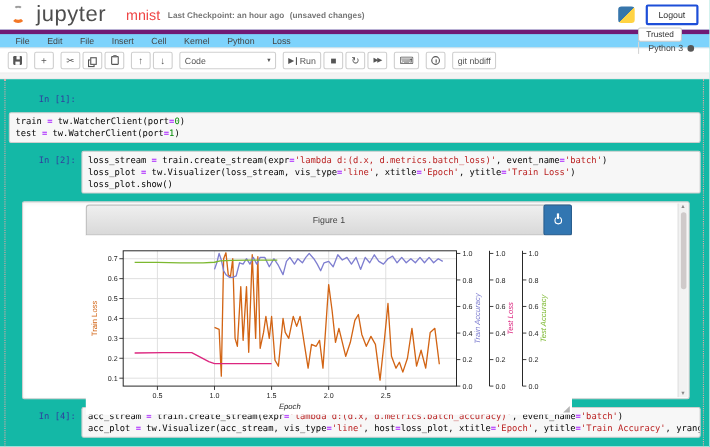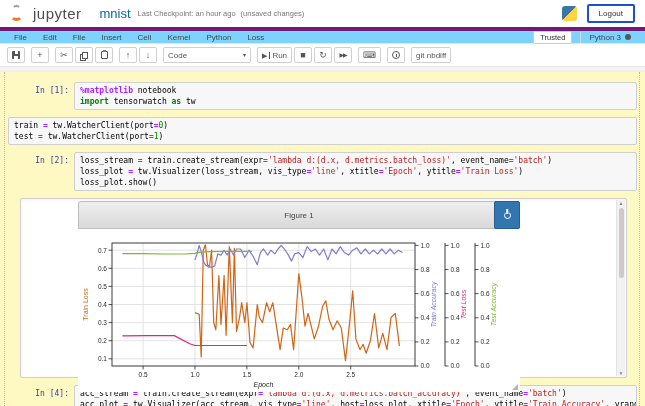--- a/index.html
+++ b/index.html
@@ -6,34 +6,34 @@
   html,body { width:645px; height:406px; overflow:hidden; background:#fff;
     font-family:"Liberation Sans", sans-serif; color:#333; }
 
   
   .hdr { height:27px; display:flex; align-items:center; padding:0 10px 0 9px; background:#fff; }
   .jlogo { position:relative; width:20px; height:18px; margin-right:4px; }
   .jmoon { position:absolute; left:1px; top:3px; width:13px; height:13px;
     border:3px solid transparent; border-bottom-color:#f37726; border-radius:50%; }
   .jmoon2 { position:absolute; left:3px; top:0px; width:9px; height:9px;
     border:2px solid transparent; border-top-color:#9e9e9e; border-radius:50%; }
-  .jname { font-size:15px; color:#4e4e4e; letter-spacing:0.5px; margin-right:18px; }
-  .nbtitle { font-size:13px; color:#0369a1; margin-right:7px; }
-  .chk { font-size:7.5px; color:#777; margin-right:5px; }
+  .jname { font-size:20px; color:#4e4e4e; letter-spacing:0.5px; margin-right:18px; }
+  .nbtitle { font-size:13px; color:#ef4444; margin-right:7px; }
+  .chk { font-size:7.5px; color:#777; margin-right:5px;font-weight:bold; }
   .hdr-right { margin-left:auto; display:flex; align-items:center; gap:10px; }
   .pylogo { width:15px; height:15px; border-radius:3px;
     background:linear-gradient(135deg,#3776ab 50%,#ffd343 50%); }
   .logout { font-size:8px; color:#333; border:2px solid #1d4ed8; border-radius:2px;
     padding:3px 10px; background:#fff; cursor:pointer; }
 
   
   .menubar { height:17px; display:flex; align-items:center; padding:0 6px;
     background:#7dd3fc; border-top:4px solid #701a75; border-bottom:1px solid #e7e7e7; }
   .menu-item { font-size:8px; color:#444; padding:2px 8px; cursor:pointer; }
-  .menubar-right { margin-left:auto; display:flex; align-items:center; }
+  .menubar-right { margin-left:auto; display:flex; align-items:flex-start;flex-direction:column; }
   .trusted { font-size:7.5px; color:#333; border:1px solid #ccc; border-radius:2px;
     background:#fff; padding:1px 6px; margin-right:8px; }
   .kernel-ind { display:flex; align-items:center; gap:4px; border-left:1px solid #d5d5d5;
     padding:1px 8px; font-size:8px; color:#444; }
   .kdot { width:6px; height:6px; border-radius:50%; background:#565656; }
 
   
   .toolbar { height:23px; display:flex; align-items:center; gap:6px; padding:0 7px;
     background:#fff; border-bottom:1px solid #e7e7e7; }
   .tgroup { display:flex; gap:2px; }
@@ -48,21 +48,21 @@
     box-shadow:-2px 2px 0 -1px #fff, -2px 2px #555; margin-left:2px; }
   .pstic { width:7px; height:8px; border:1px solid #555; border-radius:1px; position:relative; }
   .pstic::before { content:""; position:absolute; top:-2px; left:1.5px; width:3px; height:2px; background:#777; }
   .runbar { width:1px; height:7px; background:#555; }
   .oicn { width:8px; height:8px; border:1px solid #555; border-radius:50%; position:relative; }
   .oicn::after { content:""; position:absolute; left:3px; top:1.5px; width:1px; height:3px; background:#555; }
   .cellsel { width:88px; justify-content:space-between; color:#555; }
   .band { height:5px; background:#f3f3f3; border-bottom:1px solid #ececec; }
 
   
-  .nb { position:relative; height:334px; padding-top:10px; background:#fef9c3; }
+  .nb { position:relative; height:334px; padding-top:10px; background:#14b8a6; }
   .nb::before { content:""; position:absolute; left:4px; top:0; bottom:0;
     border-left:1px dotted #e0a8a8; }
   .nb::after  { content:""; position:absolute; right:5px; top:0; bottom:0;
     border-left:1px dotted #e0a8a8; }
 
   .cell { display:flex; margin:0 8px 7px 8px; }
   .prompt { width:66px; text-align:right; padding:4px 5px 0 0; color:#303f9f;
     font-family:"DejaVu Sans Mono", monospace; font-size:8px; }
   .input { flex:1; border:1px solid #cfcfcf; border-radius:2px; background:#f7f7f7;
     padding:2px 5px; font-family:"DejaVu Sans Mono", monospace; font-size:8px;
@@ -197,21 +197,20 @@
   <span class="tgroup">
     <button class="tbtn">git nbdiff</button>
   </span>
 </div>
 <div class="band"></div>
 
 <div class="nb">
 
   <div class="cell">
     <div class="prompt">In [1]:</div>
-    <div class="input"><div><span class="tk-op">%matplotlib</span><span class="tk-txt"> notebook</span></div><div><span class="tk-kw">import</span><span class="tk-txt"> tensorwatch </span><span class="tk-kw">as</span><span class="tk-txt"> tw</span></div></div>
   </div>
 
   <div class="cell">
     <div class="input"><div><span class="tk-txt">train </span><span class="tk-op">=</span><span class="tk-txt"> tw.WatcherClient(port</span><span class="tk-op">=</span><span class="tk-num">0</span><span class="tk-txt">)</span></div><div><span class="tk-txt">test </span><span class="tk-op">=</span><span class="tk-txt"> tw.WatcherClient(port</span><span class="tk-op">=</span><span class="tk-num">1</span><span class="tk-txt">)</span></div></div>
   </div>
 
   <div class="cell">
     <div class="prompt">In [2]:</div>
     <div class="input"><div><span class="tk-txt">loss_stream </span><span class="tk-op">=</span><span class="tk-txt"> train.create_stream(expr</span><span class="tk-op">=</span><span class="tk-str">'lambda d:(d.x, d.metrics.batch_loss)'</span><span class="tk-txt">, event_name</span><span class="tk-op">=</span><span class="tk-str">'batch'</span><span class="tk-txt">)</span></div><div><span class="tk-txt">loss_plot </span><span class="tk-op">=</span><span class="tk-txt"> tw.Visualizer(loss_stream, vis_type</span><span class="tk-op">=</span><span class="tk-str">'line'</span><span class="tk-txt">, xtitle</span><span class="tk-op">=</span><span class="tk-str">'Epoch'</span><span class="tk-txt">, ytitle</span><span class="tk-op">=</span><span class="tk-str">'Train Loss'</span><span class="tk-txt">)</span></div><div><span class="tk-txt">loss_plot.show()</span></div></div>
   </div>

